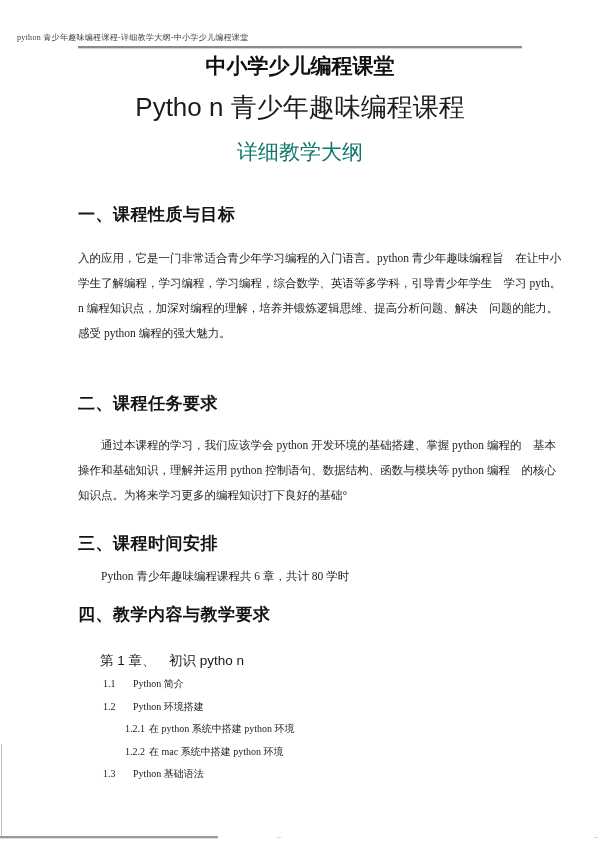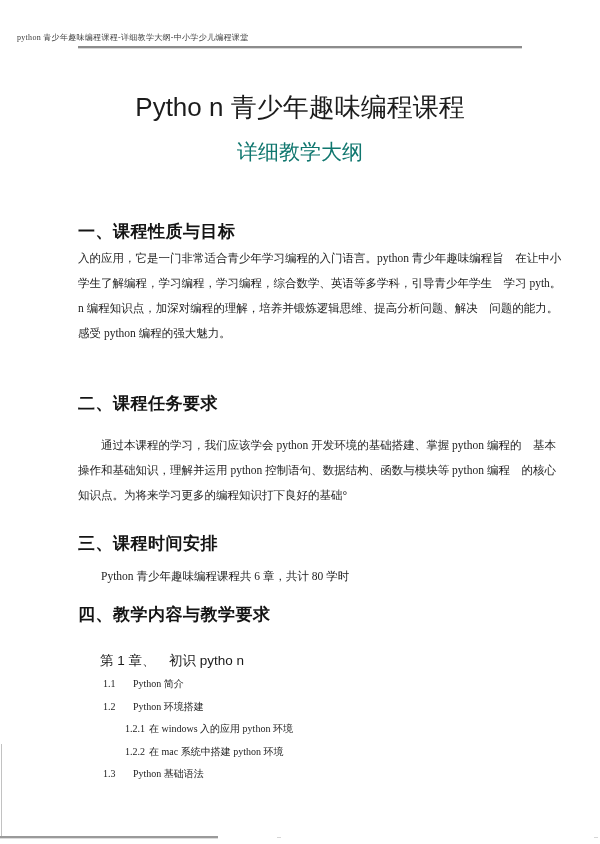--- a/index.html
+++ b/index.html
@@ -153,24 +153,25 @@
   }
 </style>
 </head>
 <body>
 
 <div id="page">
 
   <div class="doc-header-text">python 青少年趣味编程课程-详细教学大纲-中小学少儿编程课堂</div>
   <div class="doc-header-rule"></div>
 
+  <div class="site-title">中小学少儿编程课堂</div>
   <div class="course-title">Pytho n 青少年趣味编程课程</div>
   <div class="subtitle-red" id="subtitle-red" style="color: #0f766e;">详细教学大纲</div>
 
-  <div class="sec-heading" style="top:203px;margin-top:17px;">一、课程性质与目标</div>
+  <div class="sec-heading" style="top:203px;">一、课程性质与目标</div>
   <div class="para" style="top:246px;">
     <div class="pline">入的应用，它是一门非常适合青少年学习编程的入门语言。python 青少年趣味编程旨　在让中小</div>
     <div class="pline">学生了解编程，学习编程，学习编程，综合数学、英语等多学科，引导青少年学生　学习 pyth。</div>
     <div class="pline">n 编程知识点，加深对编程的理解，培养并锻炼逻辑思维、提高分析问题、解决　问题的能力。</div>
     <div class="pline">感受 python 编程的强大魅力。</div>
   </div>
 
   <div class="sec-heading" style="top:392px;">二、课程任务要求</div>
   <div class="para" style="top:433px;">
     <div class="pline indent">通过本课程的学习，我们应该学会 python 开发环境的基础搭建、掌握 python 编程的　基本</div>
@@ -187,21 +188,21 @@
   <div class="chapter-heading" style="top:652px;">第 1 章、　初识 pytho n</div>
 
   <div class="outline" style="top:673px;">
     <div class="outline-row lvl1">
       <span class="o-num">1.1</span><span class="o-label">Python 简介</span>
     </div>
     <div class="outline-row lvl1">
       <span class="o-num">1.2</span><span class="o-label">Python 环境搭建</span>
     </div>
     <div class="outline-row lvl2">
-      <span class="o-num">1.2.1</span><span class="o-label">在 windows 入的应用 python 环境</span>
+      <span class="o-num">1.2.1</span><span class="o-label">在 python 系统中搭建 python 环境</span>
     </div>
     <div class="outline-row lvl2">
       <span class="o-num">1.2.2</span><span class="o-label">在 mac 系统中搭建 python 环境</span>
     </div>
     <div class="outline-row lvl1">
       <span class="o-num">1.3</span><span class="o-label">Python 基础语法</span>
     </div>
   </div>
 
   <div class="page-left-border"></div>

